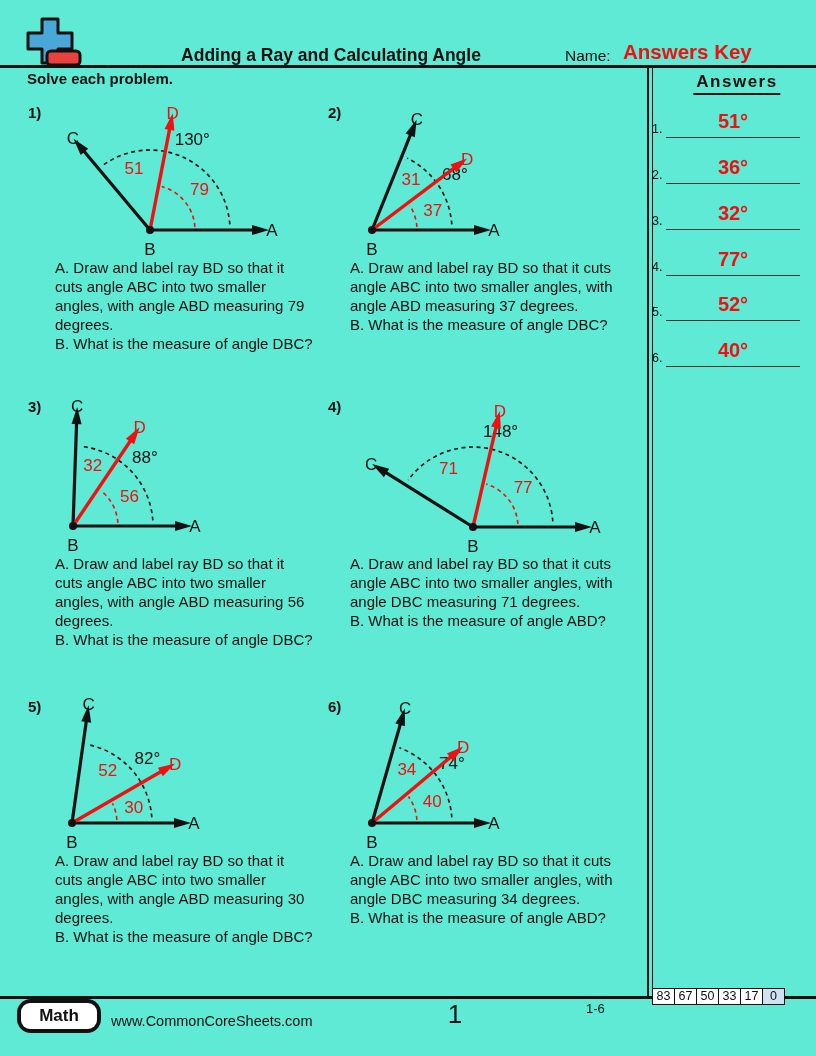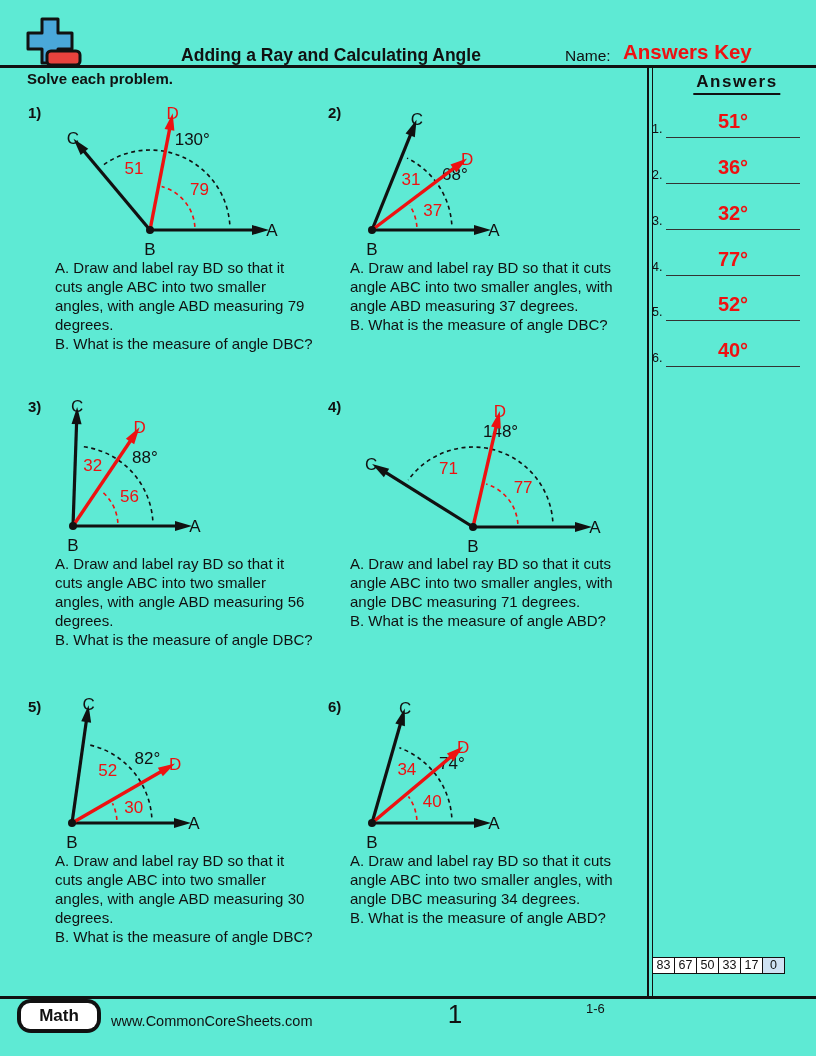--- a/index.html
+++ b/index.html
@@ -24,21 +24,21 @@
   .prob-num{font-size:15px;font-weight:700;}
   .qtext{width:302px;font-size:15px;line-height:19px;white-space:pre-line;}
   svg.diagram{position:absolute;font-family:"Liberation Sans",sans-serif;}
   
   .badge-outer{left:17px;top:999px;width:84px;height:34px;background:#111;border-radius:14px;}
   .badge-inner{position:absolute;left:4px;top:4px;right:4px;bottom:4px;background:#fff;border-radius:9px;
                display:flex;align-items:center;justify-content:center;font-size:17px;font-weight:700;color:#111;}
   .site{left:111px;top:1013px;font-size:14.5px;}
   .page-num{left:425px;top:999px;width:60px;text-align:center;font-size:26px;font-weight:400;}
   .score-range{left:586px;top:1001px;font-size:13px;}
-  .score-table{left:652px;top:957px;display:flex;border:1.6px solid #111;}
+  .score-table{left:652px;top:988px;display:flex;border:1.6px solid #111;}
   .score-cell{width:21px;height:15px;font-size:12.5px;line-height:15px;text-align:center;border-left:1.6px solid #111;background:#fff;}
   .score-cell:first-child{border-left:none;}
   .score-cell.hl{background:#cfe2f3;}
 </style>
 </head>
 <body>
 
 <div class="page">
 
   <svg class="abs" style="left:14px;top:16px" width="72" height="56" viewBox="0 0 72 56">

